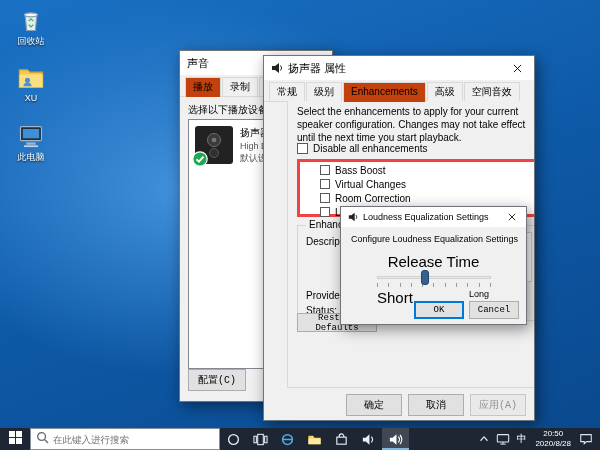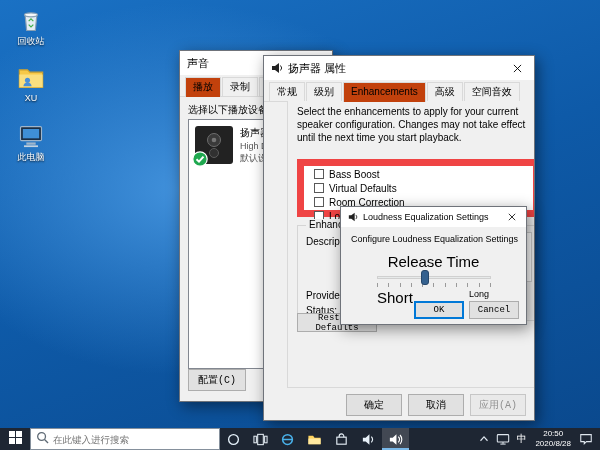--- a/index.html
+++ b/index.html
@@ -33,21 +33,21 @@
 .dev-ico{position:relative;width:38px;height:38px}
 .dev-badge{position:absolute;left:-3px;bottom:-3px;width:16px;height:16px}
 .dev-name{font-size:10px;color:#000}
 .dev-sub{font-size:9px;color:#555;line-height:1.35}
 #snd-config{left:8px;top:318px;width:58px;height:22px}
 
 #props-window{left:263px;top:55px;width:272px;height:366px}
 #props-page{position:absolute;left:23px;top:45px;width:261px;height:287px;background:#f0f0f0;border:1px solid #d9d9d9;border-top:none}
 #props-intro{position:absolute;left:9px;top:4px;width:243px;font-size:10px;line-height:1.3;color:#000}
 #disable-row{position:absolute;left:9px;top:42px;display:flex;align-items:center;gap:5px;font-size:10px}
-#enh-list{position:absolute;left:9px;top:58px;width:243px;height:58px;background:#fff;border:7px solid #ef4444;padding:1px 6px}
+#enh-list{position:absolute;left:9px;top:58px;width:243px;height:58px;background:#fff;border:3px solid #ef4444;padding:1px 16px}
 .lb-row{display:flex;align-items:center;gap:5px;height:14px;padding:0 4px;font-size:10px}
 .lb-row .cb{width:10px;height:10px;min-width:10px}
 #enh-group{position:absolute;left:9px;top:124px;width:243px;height:96px;border:1px solid #d5d5d5}
 .gb-caption{position:absolute;top:-7px;left:8px;background:#f0f0f0;padding:0 3px;font-size:10px}
 .gb-label{position:absolute;left:8px;font-size:10px;color:#000}
 #desc-box{position:absolute;left:66px;top:6px;width:168px;height:50px;background:#fff;border:1px solid #cfcfcf}
 #restore-btn{left:9px;top:212px;width:80px;height:19px;font-size:9px}
 #props-ok{right:132px;top:338px;width:56px;height:22px}
 #props-cancel{right:70px;top:338px;width:56px;height:22px}
 #props-apply{right:8px;top:338px;width:56px;height:22px}
@@ -169,28 +169,32 @@
     </div>
     <div class="tabs">
       <div class="tab">常规</div>
       <div class="tab">级别</div>
       <div class="tab active">Enhancements</div>
       <div class="tab">高级</div>
       <div class="tab">空间音效</div>
     </div>
     <div id="props-page">
       <div id="props-intro">Select the enhancements to apply for your current speaker configuration. Changes may not take effect until the next time you start playback.</div>
+      <div id="disable-row">
+        <span class="cb"></span>
+        <span>Disable all enhancements</span>
+      </div>
       <div id="enh-list">
         <div class="lb-row">
           <span class="cb"></span>
           <span>Bass Boost</span>
         </div>
         <div class="lb-row">
           <span class="cb"></span>
-          <span>Virtual Defaults</span>
+          <span>Virtual Changes</span>
         </div>
         <div class="lb-row">
           <span class="cb"></span>
           <span>Room Correction</span>
         </div>
         <div class="lb-row">
           <span class="cb"></span>
           <span>Loudness Equalization</span>
         </div>
       </div>

